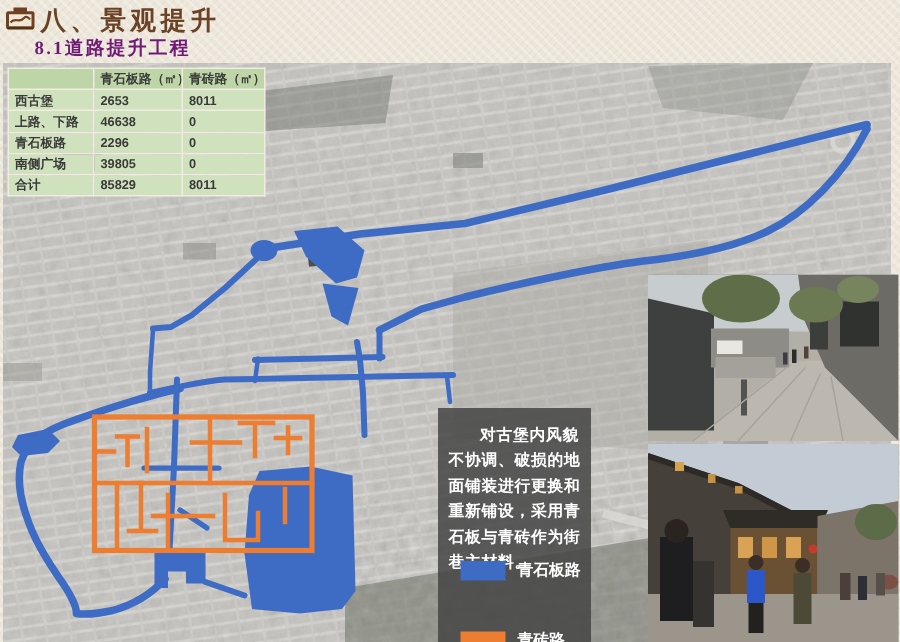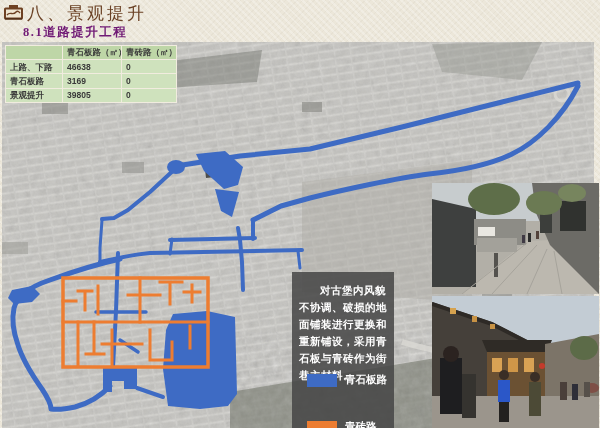--- a/index.html
+++ b/index.html
@@ -8,21 +8,21 @@
     background:#ece7da;
     background-image:repeating-linear-gradient(45deg, rgba(255,255,255,.25) 0 2px, rgba(0,0,0,0) 2px 5px),
                      repeating-linear-gradient(-45deg, rgba(190,182,165,.12) 0 1px, rgba(0,0,0,0) 1px 4px);
     font-family:"Liberation Sans",sans-serif;
   }
   .abs{position:absolute;}
   
   #title-icon{left:3px;top:3px;width:21px;height:18px;}
   #page-title{
     left:27px;top:2px;margin:0;font-family:"Liberation Serif",serif;
-    font-size:17px;font-weight:normal;color:#6b4226;letter-spacing:3px;white-space:nowrap;
+    font-size:17px;font-weight:bold;color:#6b4226;letter-spacing:3px;white-space:nowrap;
   }
   #page-subtitle{
     left:23px;top:24px;margin:0;font-family:"Liberation Serif",serif;
     font-size:12.5px;font-weight:bold;color:#701a75;letter-spacing:1.5px;white-space:nowrap;
   }
   
   #map-wrap{left:2px;top:42px;width:592px;height:386px;}
   
   #area-table{
     left:5px;top:45px;width:171px;border-collapse:collapse;table-layout:fixed;
@@ -173,33 +173,43 @@
       <col class="c1">
       <col class="c2">
     </colgroup>
   <tbody>
       <tr class="head">
     <td></td>
     <td>青石板路（㎡）</td>
     <td>青砖路（㎡）</td>
   </tr>
   <tr>
+    <td>西古堡</td>
+    <td>2653</td>
+    <td>8011</td>
+  </tr>
+  <tr>
     <td>上路、下路</td>
     <td>46638</td>
     <td>0</td>
   </tr>
   <tr>
     <td>青石板路</td>
-    <td>3169</td>
+    <td>2296</td>
     <td>0</td>
   </tr>
   <tr>
-    <td>景观提升</td>
+    <td>南侧广场</td>
     <td>39805</td>
     <td>0</td>
+  </tr>
+  <tr>
+    <td>合计</td>
+    <td>85829</td>
+    <td>8011</td>
   </tr>
 </tbody>
   </table>
 
 <div id="note-box" class="abs">
   <p id="note-text">对古堡内风貌不协调、破损的地面铺装进行更换和重新铺设，采用青石板与青砖作为街巷主材料。</p>
   <div id="legend-row-0" class="legend-row">
     <span class="swatch sw-blue"></span>
     <span class="legend-label">青石板路</span>
   </div>

